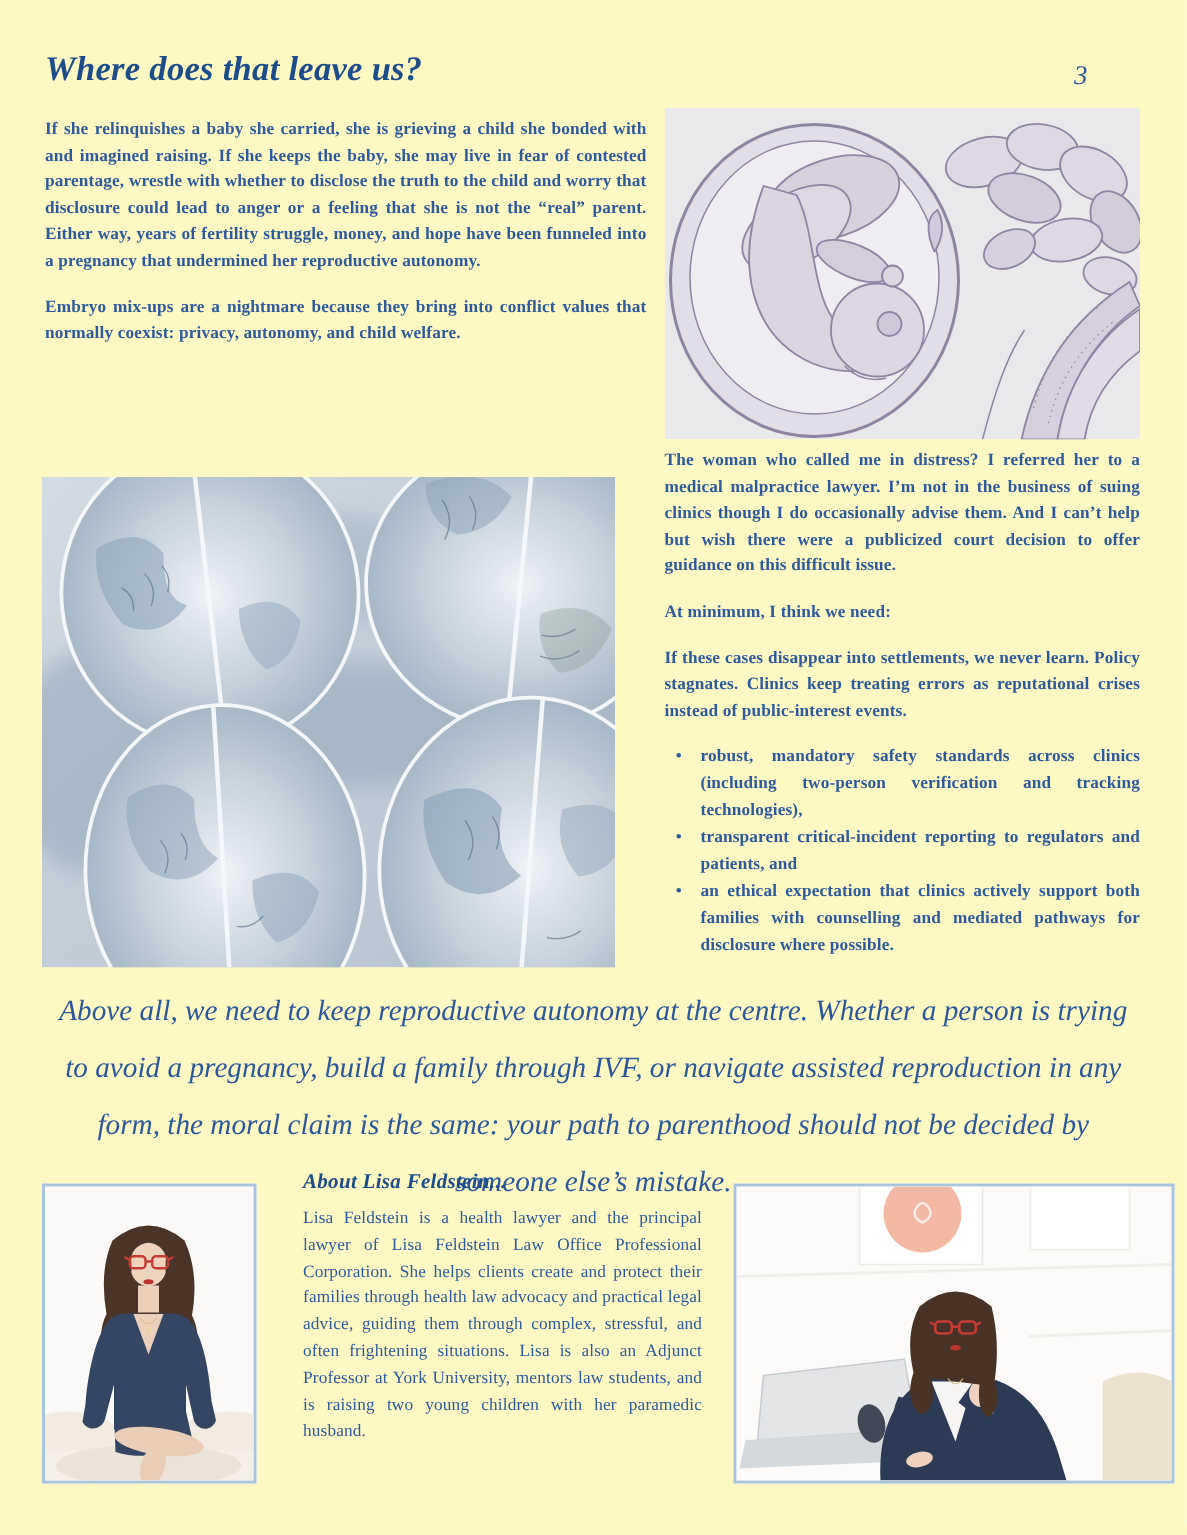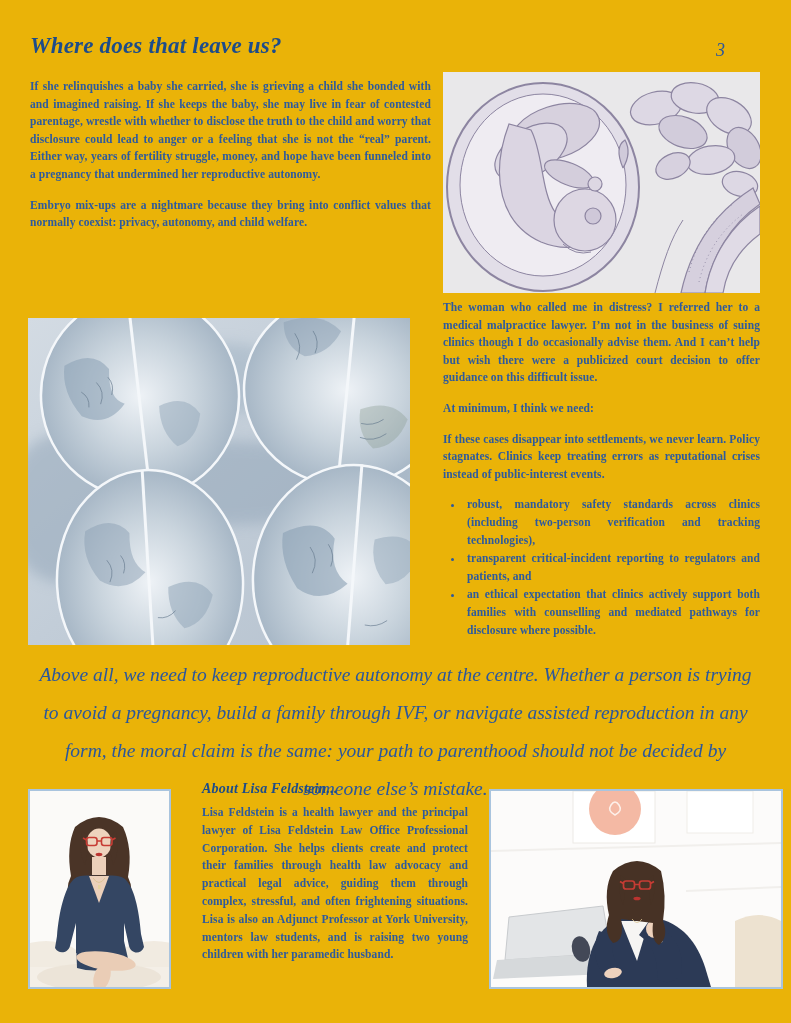--- a/index.html
+++ b/index.html
@@ -1,18 +1,18 @@
 <!DOCTYPE html>
 <html><head>
 <meta charset="utf-8">
 <style>
   * { margin:0; padding:0; box-sizing:border-box; }
   html,body { background:#ffffff; }
   body { width:791px; height:1023px; font-family:"Liberation Serif", serif; }
-  .page { position:relative; width:791px; height:1023px; background:#eab308; overflow:hidden; }
+  .page { position:relative; width:791px; height:1023px; background:#fef9c3; overflow:hidden; }
 
   .title { position:absolute; left:30px; top:33px; font-style:italic; font-weight:600;
            font-size:23px; color:#1d4c8a; letter-spacing:.2px; }
   .pagenum { position:absolute; left:716px; top:40px; font-style:italic; font-size:18px; color:#2b579c; }
 
   .col { position:absolute; color:#2d5a9e; font-size:11.5px; line-height:17.6px;
          text-align:justify; font-weight:600; letter-spacing:.1px; }
   .left-col  { left:30px;  top:78px;  width:401px; }
   .right-col { left:443px; top:299px; width:317px; }
   .col p { margin-bottom:13px; }
@@ -27,21 +27,21 @@
   .quote { position:absolute; left:35px; top:656px; width:721px; text-align:center;
            font-style:italic; font-size:19.5px; line-height:38px; color:#2b579c; font-weight:500; }
 
   .photo { position:absolute; border:2px solid #a9c4de; background:#ffffff; overflow:hidden; }
   #photo-seated { left:28px;  top:789px; width:143px; height:200px; }
   #photo-desk   { left:489px; top:789px; width:294px; height:200px; }
 
   .about-text { position:absolute; left:202px; top:781px; width:266px; color:#2d5a9e; }
   .about-text h2 { font-style:italic; font-size:14px; font-weight:600; color:#1d4c8a;
                    margin-bottom:7px; letter-spacing:.2px; }
-  .about-text p { font-size:11.5px; line-height:17.8px; text-align:justify; font-weight:700; letter-spacing:.1px; }
+  .about-text p { font-size:11.5px; line-height:17.8px; text-align:justify; font-weight:400; letter-spacing:.1px; }
 
   svg { display:block; width:100%; height:100%; }
 </style>
 </head>
 <body>
 
 <div class="page">
 
   <h1 class="title">Where does that leave us?</h1>
   <span class="pagenum">3</span>

